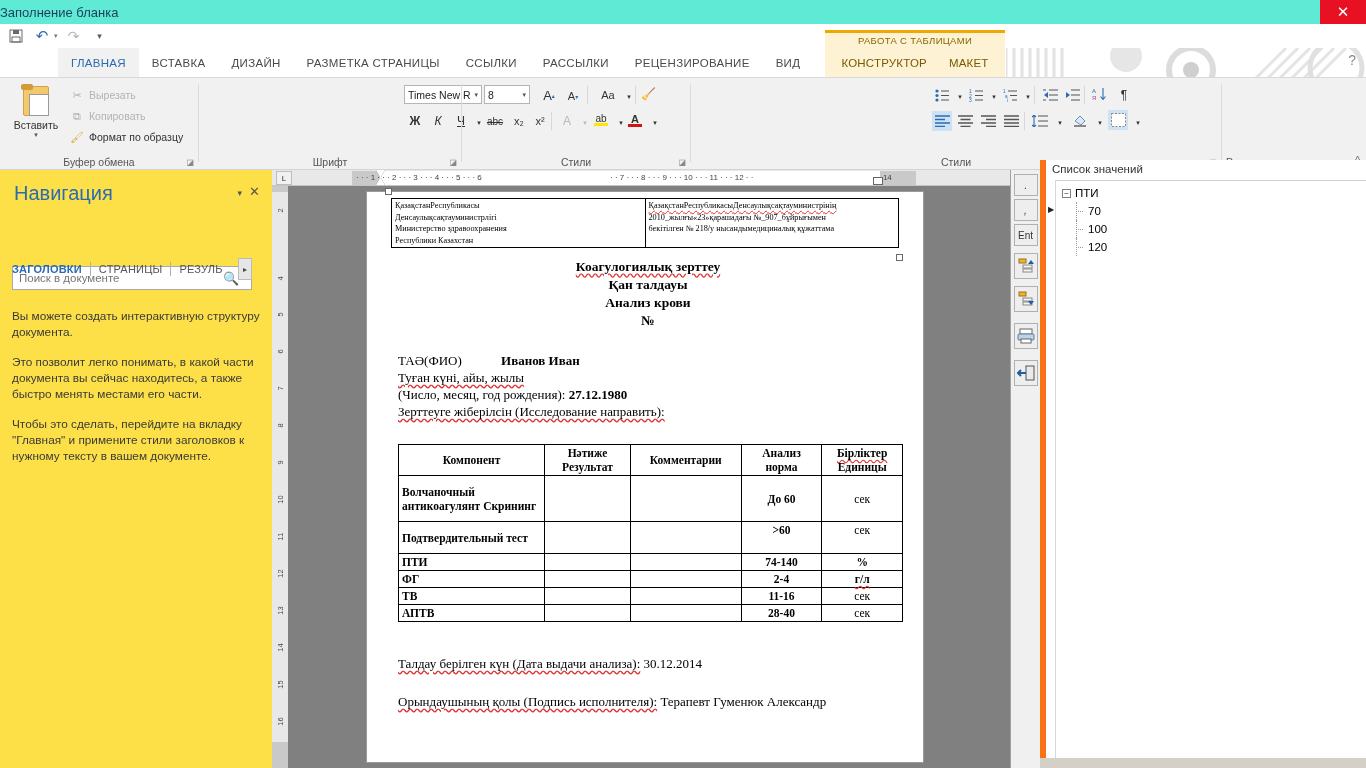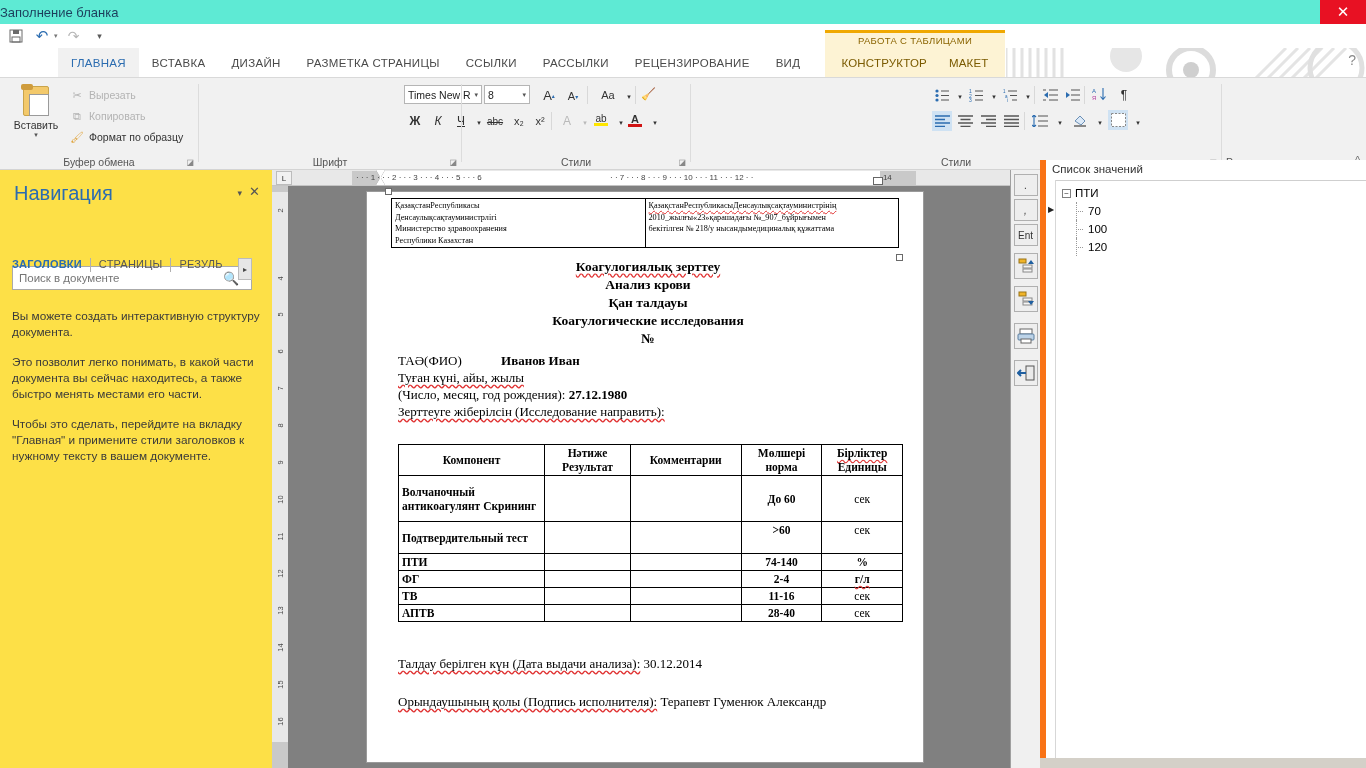--- a/index.html
+++ b/index.html
@@ -113,21 +113,21 @@
   .nav-x  { position:absolute; right:12px; top:14px; font-size:13px; color:#555; cursor:pointer; }
   .nav-search {
     position:absolute; left:12px; top:52px; width:240px; height:24px;
     background:#fff; border:1px solid #aaa; display:flex; align-items:center; padding:0 4px;margin-top:44px;
   }
   .nav-search input { border:0; outline:0; flex:1; font-size:11.5px; color:#555;
      font-family:"Liberation Sans", sans-serif; }
   .nav-search .mag { color:#2b6cb0; font-size:13px; }
   .nav-search .dd { font-size:7px; color:#555; margin-left:4px; }
   .nav-tabs { position:absolute; left:12px; top:88px; width:240px; height:22px; display:flex;
-     }
+     align-items:center; }
   .nav-tabs .nt { font-size:11px; color:#555; letter-spacing:.2px; cursor:pointer; padding-right:8px;}
   .nav-tabs .nt.act { color:#2b6cb0; font-weight:bold; }
   .nav-tabs .sep { width:1px; height:14px; background:#b0b0b0; margin-right:8px; }
   .nav-tabs .more { position:absolute; right:0; top:0; width:14px; height:22px; background:#e6e6e6;
      border:1px solid #bbb; font-size:8px; display:flex; align-items:center; justify-content:center;
      color:#444; cursor:pointer; }
   .nav-body { position:absolute; left:12px; top:138px; width:250px; font-size:11.8px;
      color:#3a3a3a; line-height:16px; }
   .nav-body p { margin:0 0 14px 0; }
 
@@ -555,23 +555,22 @@
             <div>2010_жылғы«23»қарашадағы  №_907_бұйрығымен</div>
             <div>бекітілген № 218/у  нысандымедициналық құжаттама</div>
           </td>
         </tr>
       </tbody>
         </table>
       <div class="sq" style="right:20px; top:62px;"></div>
 
       <div style="position:absolute; left:31px; top:66px; width:500px;">
         <div class="ctr"><span class="sw">Коагулогиялық зерттеу</span></div>
+        <div class="ctr">Қан талдауы</div>
         <div class="ctr">Анализ крови</div>
-        <div class="ctr">Қан талдауы</div>
-        <div class="ctr">Коагулогические исследования</div>
         <div class="ctr">№</div>
       </div>
 
       <div style="position:absolute; left:31px; top:160px; width:500px;">
         <div class="docline">
           <span>ТАӘ(ФИО)</span>
           <span class="b" style="margin-left:36px;">Иванов Иван</span>
         </div>
         <div class="docline">
           <span class="sw">Туған күні, айы, жылы</span>
@@ -589,21 +588,21 @@
       <table class="main-table">
         <tbody>
             <tr>
           <th style="width:29%;">Компонент</th>
           <th style="width:17%;">
             <div>Нәтиже</div>
                 <div>Результат</div>
           </th>
           <th style="width:22%;">Комментарии</th>
           <th style="width:16%;">
-            <div>Мөлшері</div>
+            <div>Анализ</div>
                 <div>норма</div>
           </th>
           <th style="width:16%;">
             <div class="sw">Бірліктер</div>
                 <div>Единицы</div>
           </th>
         </tr>
         <tr>
           <td class="lbl" style="height:46px;">Волчаночный антикоагулянт Скрининг</td>
           <td></td>

